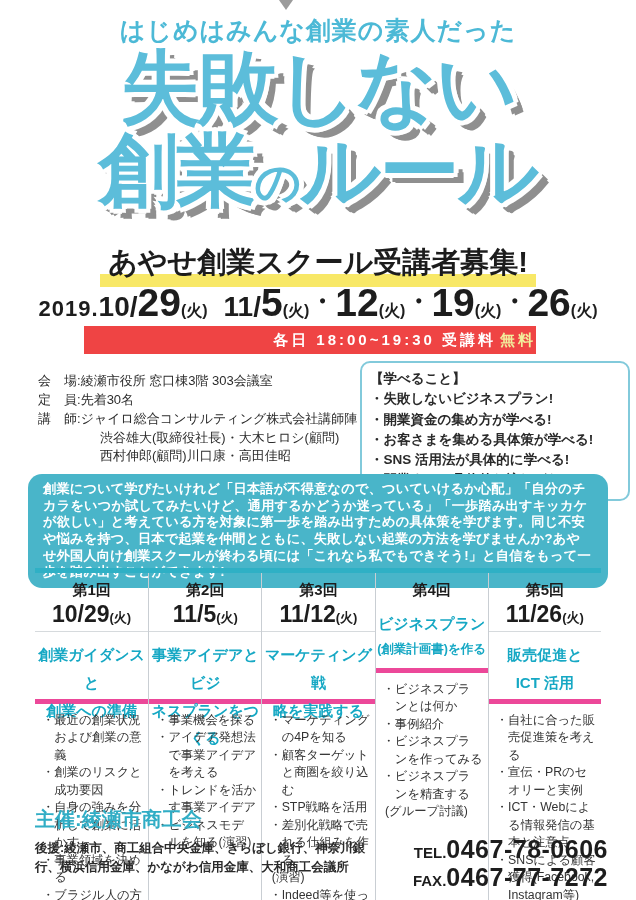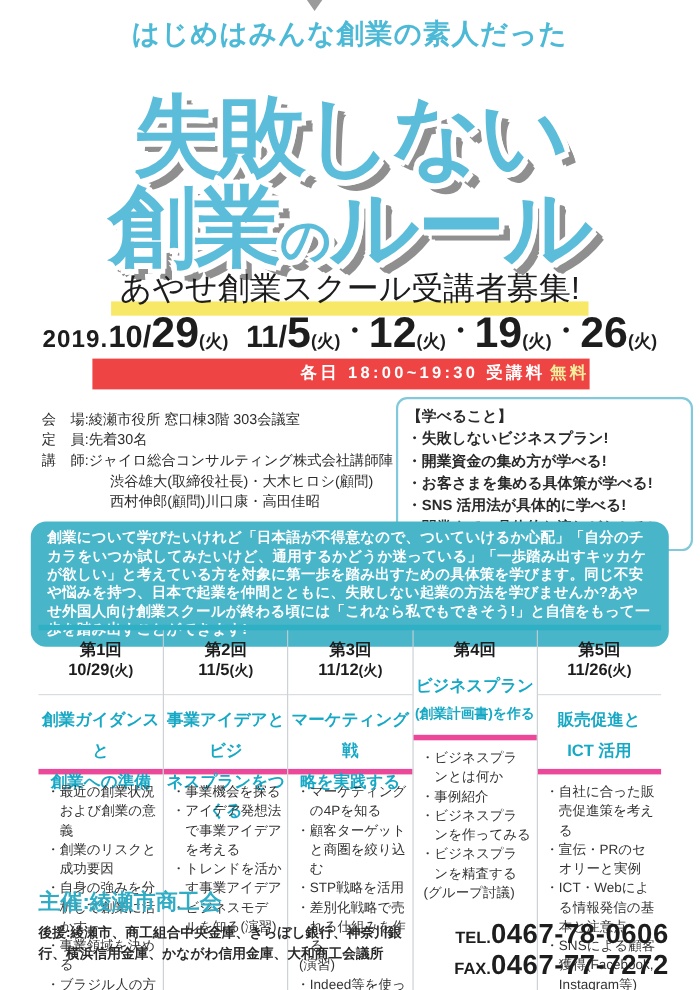--- a/index.html
+++ b/index.html
@@ -7,31 +7,31 @@
   .page {
     position:relative; width:636px; height:900px; margin:0 auto;
     background:#fff; overflow:hidden;
     font-family:"Liberation Sans", sans-serif; color:#222;
   }
   .top-mark{ position:absolute; left:279px; top:0; width:0; height:0;
     border-left:7px solid transparent; border-right:7px solid transparent;
     border-top:10px solid #9b9b9b; }
   .tagline{ position:absolute; top:14px; left:0; width:100%; text-align:center;
     font-size:25px; font-weight:bold; color:#4cb9d6; letter-spacing:1px; }
-  .main-title{ position:absolute; top:46px; left:0; width:100%; text-align:center; line-height:1.04;margin-top:36px; }
+  .main-title{ position:absolute; top:46px; left:0; width:100%; text-align:center; line-height:1.04; }
   .title-line{
     font-size:80px; font-weight:bold; color:#5cbdda; letter-spacing:-2px;
     text-shadow:
       -4px -4px 0 #fff, 4px -4px 0 #fff, -4px 4px 0 #fff, 4px 4px 0 #fff,
       -5px 0 0 #fff, 5px 0 0 #fff, 0 -5px 0 #fff, 0 5px 0 #fff,
       7px 9px 0 #8f8f8f, 9px 7px 0 #8f8f8f, 10px 10px 0 #8f8f8f;
   }
   .title-line .particle{ font-size:46px; }
   .subtitle-wrap{ position:absolute; top:243px; left:0; width:100%; text-align:center; }
-  .subtitle{ position:relative; display:inline-block; font-size:29px; font-weight:normal; color:#1c1c1c; z-index:0;}
+  .subtitle{ position:relative; display:inline-block; font-size:29px; font-weight:bold; color:#1c1c1c; z-index:0;}
   .subtitle::after{ content:""; position:absolute; left:-8px; right:-8px; bottom:-4px; height:13px;
     background:#f8e867; z-index:-1; }
   .date-line{ position:absolute; top:281px; left:0; width:100%; text-align:center; white-space:nowrap;
     font-weight:bold; color:#1d1d1d; }
   .date-line .year{ font-size:22px; letter-spacing:1px; }
   .date-line .month{ font-size:28px; }
   .date-line .day{ font-size:39px; }
   .date-line .wd{ font-size:16px; }
   .date-line .sep{ font-size:26px; vertical-align:6px; }
   .date-line .gap{ display:inline-block; width:16px; }
@@ -48,21 +48,21 @@
   .intro-box{ position:absolute; top:474px; left:28px; width:580px;
     background:#49b5c9; border-radius:14px; padding:7px 15px;
     color:#fff; font-size:13.2px; font-weight:bold; line-height:1.26; letter-spacing:0.2px; }
   .schedule{ position:absolute; top:568px; left:35px; width:566px; }
   .schedule-bar{ height:5px; background:#2fb0c5; }
   .schedule-cols{ display:flex; }
   .session{ width:20%; }
   .session + .session{ border-left:1px solid #c9ced3; }
   .s-no{ text-align:center; font-size:15px; font-weight:bold; padding-top:8px; height:28px; color:#1d1d1d;}
   .s-date{ text-align:center; height:31px; border-bottom:1px solid #d6dadd; font-weight:bold; color:#1d1d1d;}
-  .s-date .d-big{ font-size:15px; }
+  .s-date .d-big{ font-size:23px; }
   .s-date .d-small{ font-size:13px; }
   .s-title{ height:72px; border-bottom:5px solid #ec4899; text-align:center;
     color:#16a8c4; font-size:15px; font-weight:bold; padding-top:9px; line-height:1.85; }
   .s-title .t2.small{ font-size:12.5px; }
   .s-topics{ padding:8px 5px 8px 7px; font-size:12.3px; color:#333; line-height:1.42; min-height:134px; }
   .topic{ padding-left:1em; text-indent:-1em; }
   .topic.cont{ padding-left:0.2em; text-indent:0; }
   .organizer{ position:absolute; top:806px; left:35px; font-size:20px; font-weight:bold; color:#30adc5; }
   .support{ position:absolute; top:839px; left:35px; width:340px;
     font-size:12.5px; font-weight:bold; color:#2a2a2a; line-height:1.55; }

